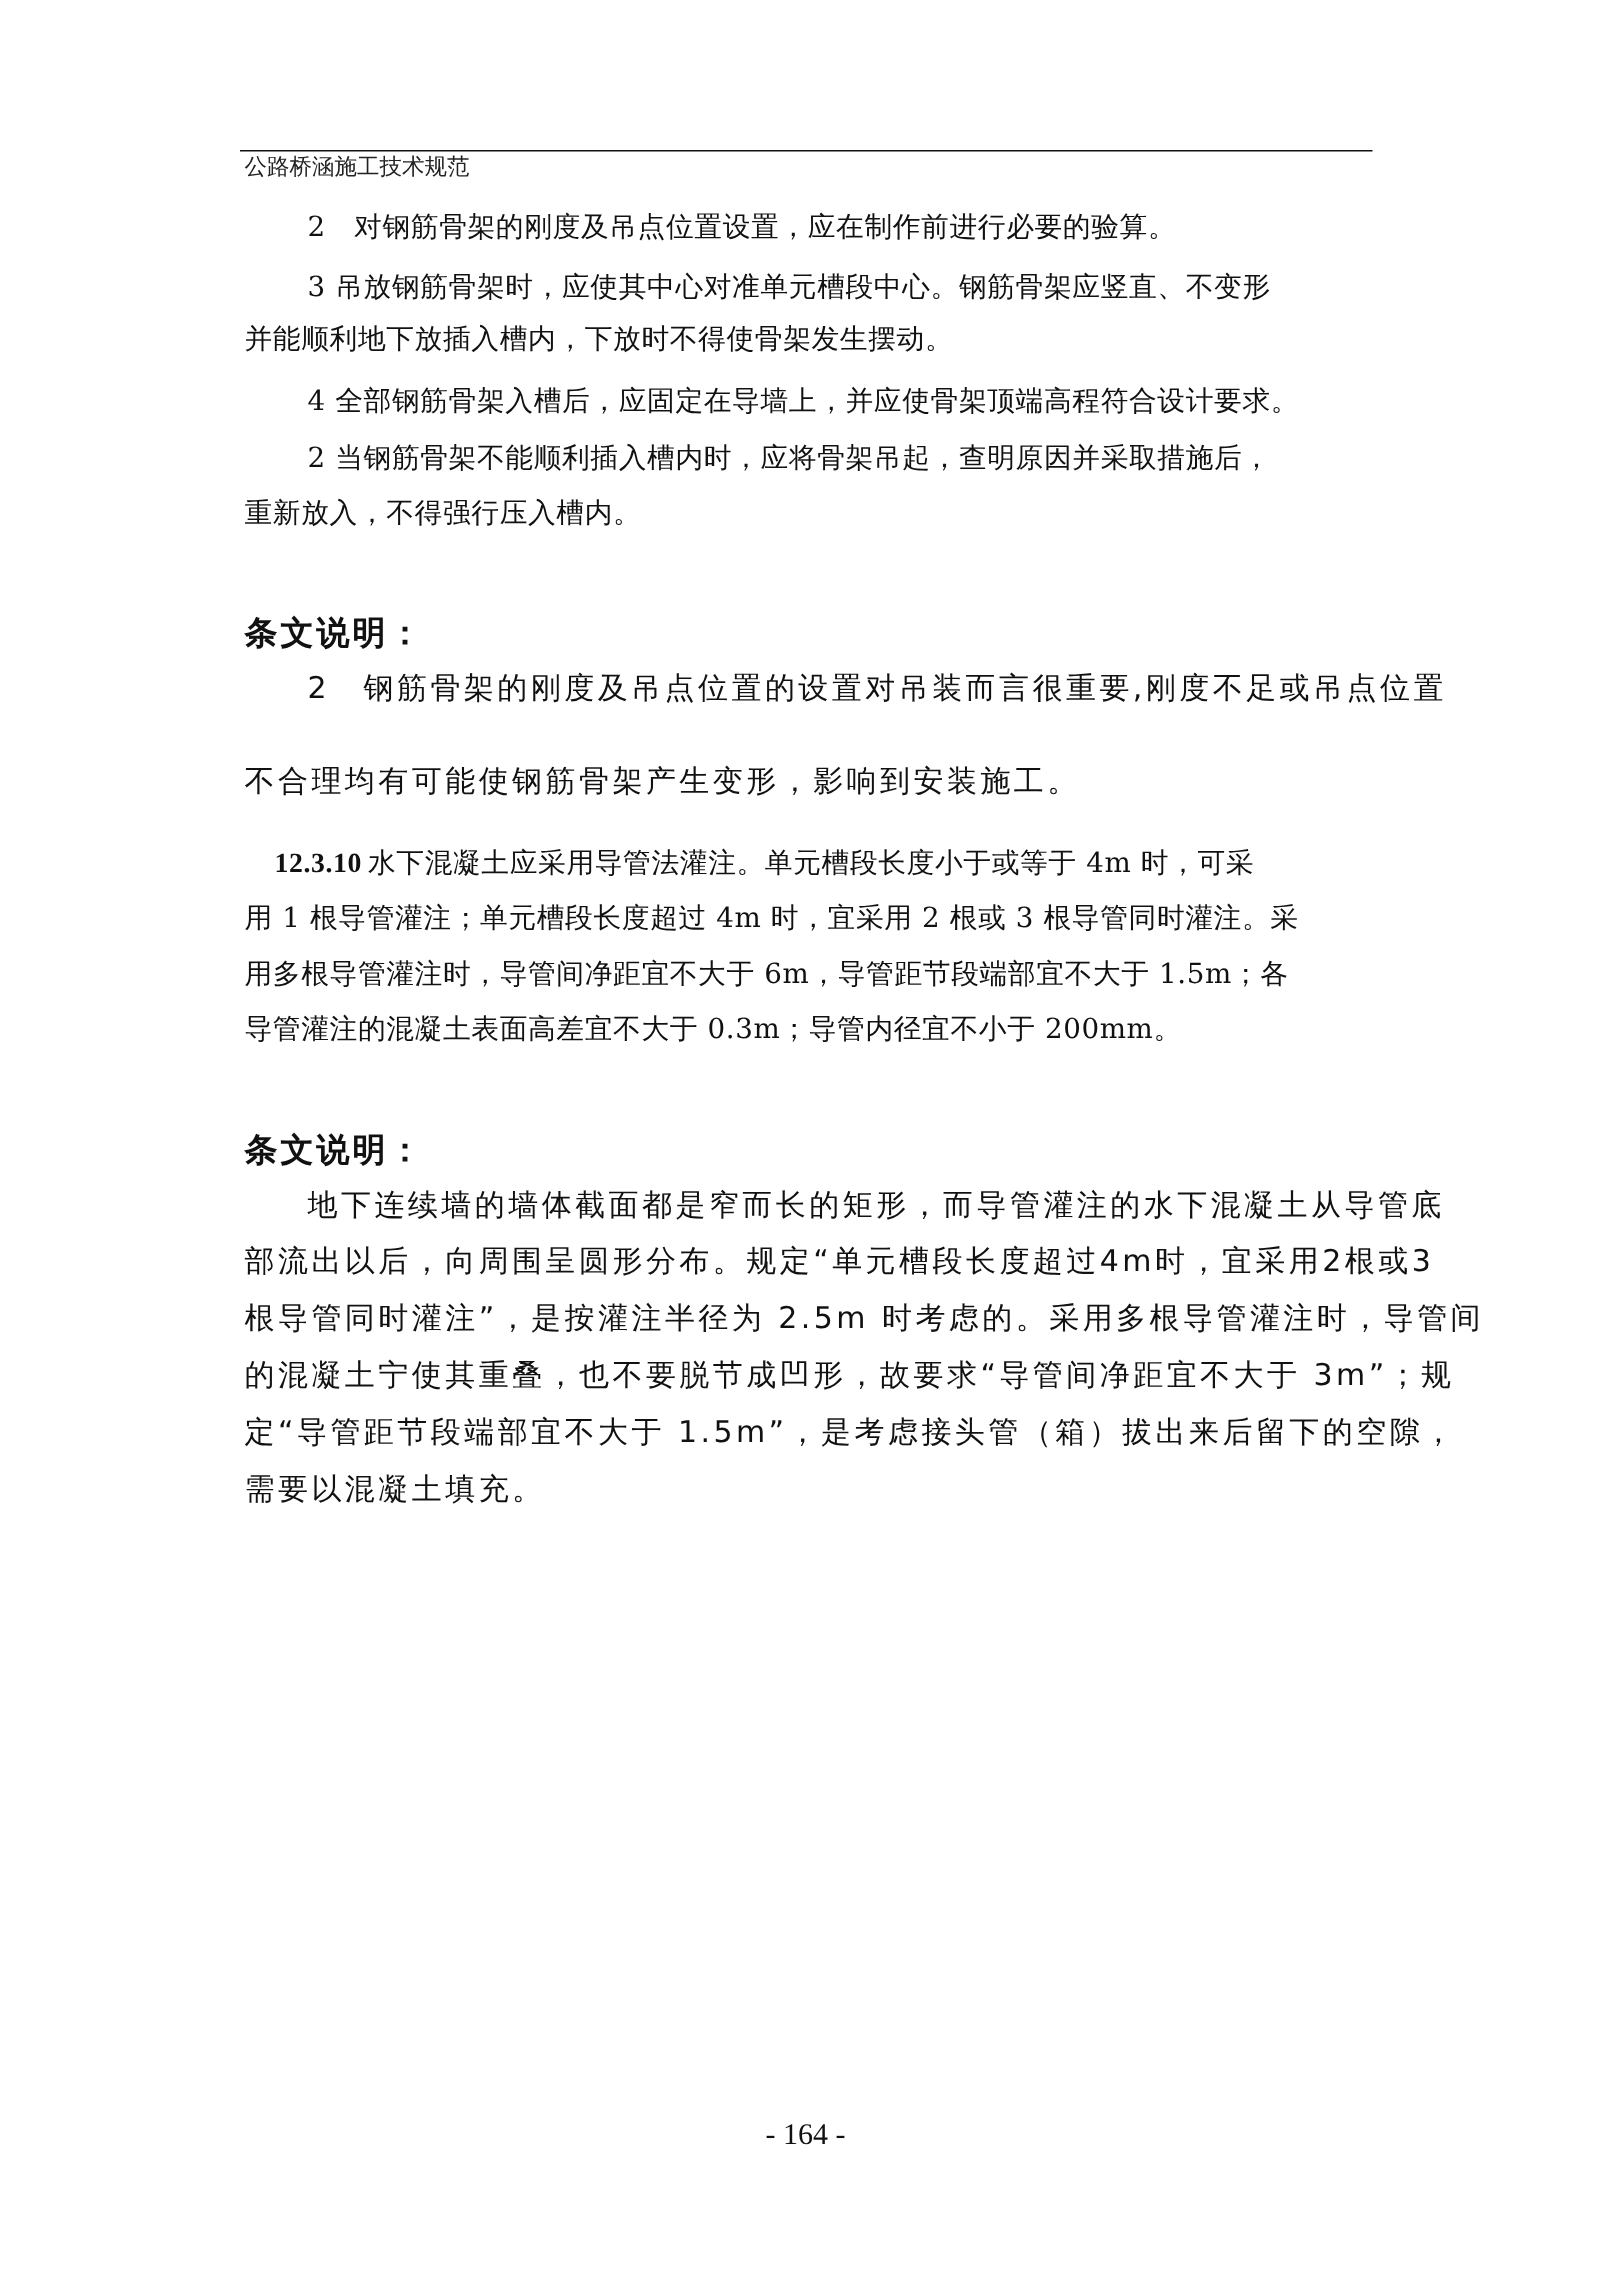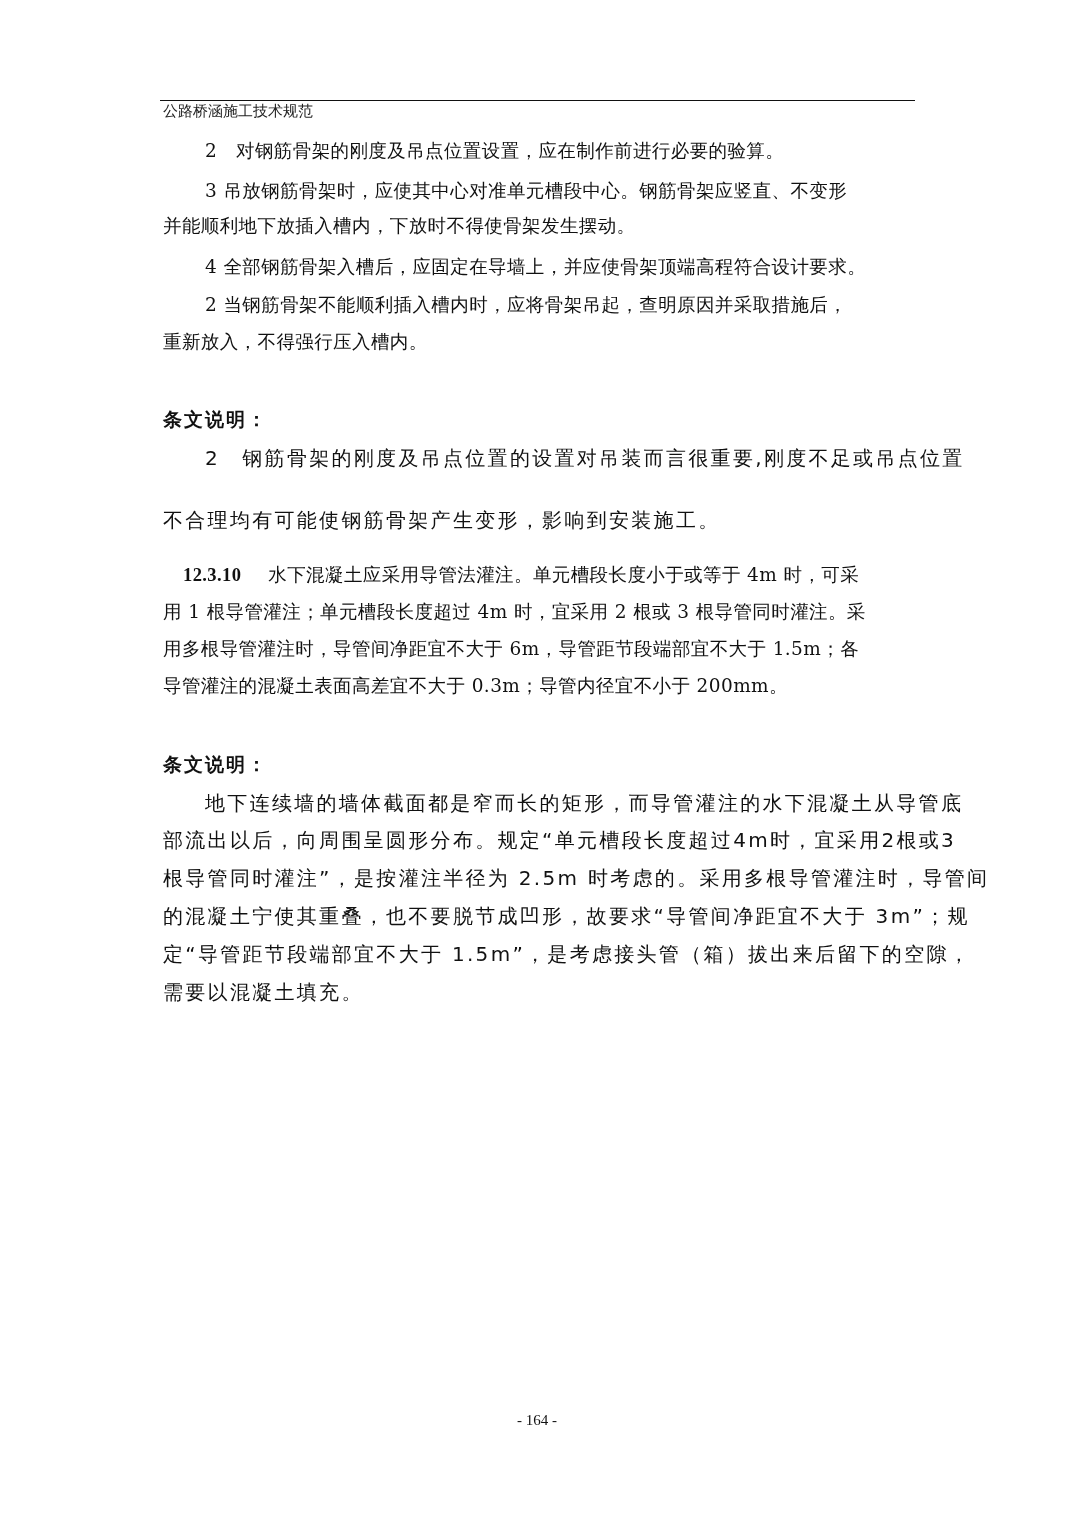--- a/index.html
+++ b/index.html
@@ -3,23 +3,23 @@
 <meta charset="utf-8">
 <style>
   html, body { margin:0; padding:0; background:#ffffff; }
   body { width:1074px; height:1520px; position:relative; overflow:hidden;
          font-family:"DejaVu Serif","Liberation Serif",serif; color:#111; }
   .header-title { position:absolute; left:163px; top:78px; font-size:15px; color:#222;margin-top:24px; }
   .header-rule { position:absolute; left:160px; top:100px; width:755px; height:0; border-top:1.5px solid #111; }
   .line { position:absolute; left:163px; width:750px; font-size:18.5px; white-space:nowrap; letter-spacing:0.4px; }
   .indent { left:205px; }
   .expl { font-family:"DejaVu Sans","Liberation Sans",sans-serif; font-size:20px; letter-spacing:2.3px; }
-  .heading { position:absolute; left:163px; font-family:"DejaVu Sans","Liberation Sans",sans-serif; font-weight:bold; font-size:19px; letter-spacing:2px; }
-  .clause-no { font-weight:bold; font-family:"Liberation Serif",serif; margin-right:27px; }
-  .page-num { position:absolute; left:0; width:1074px; text-align:center; top:1412px; font-size:15px; font-family:"Liberation Serif",serif; }
+  .heading { position:absolute; left:163px; font-family:"DejaVu Sans","Liberation Sans",sans-serif; font-weight:bold; font-size:22px; letter-spacing:2px; }
+  .clause-no { font-weight:bold; font-family:"Liberation Serif",serif; margin-right:4px; }
+  .page-num { position:absolute; left:0; width:1074px; text-align:center; top:1412px; font-size:20px; font-family:"Liberation Serif",serif; }
 </style>
 </head>
 <body>
 
 <div>
   <div class="header-title">公路桥涵施工技术规范</div>
   <div class="header-rule"></div>
 </div>
 
 <div>

